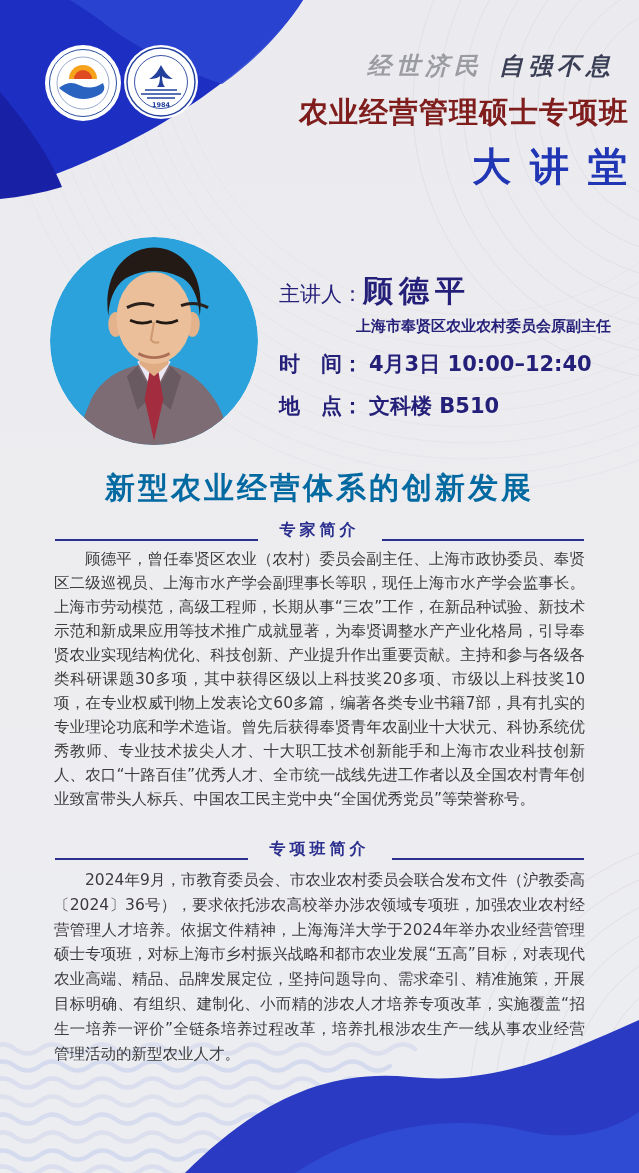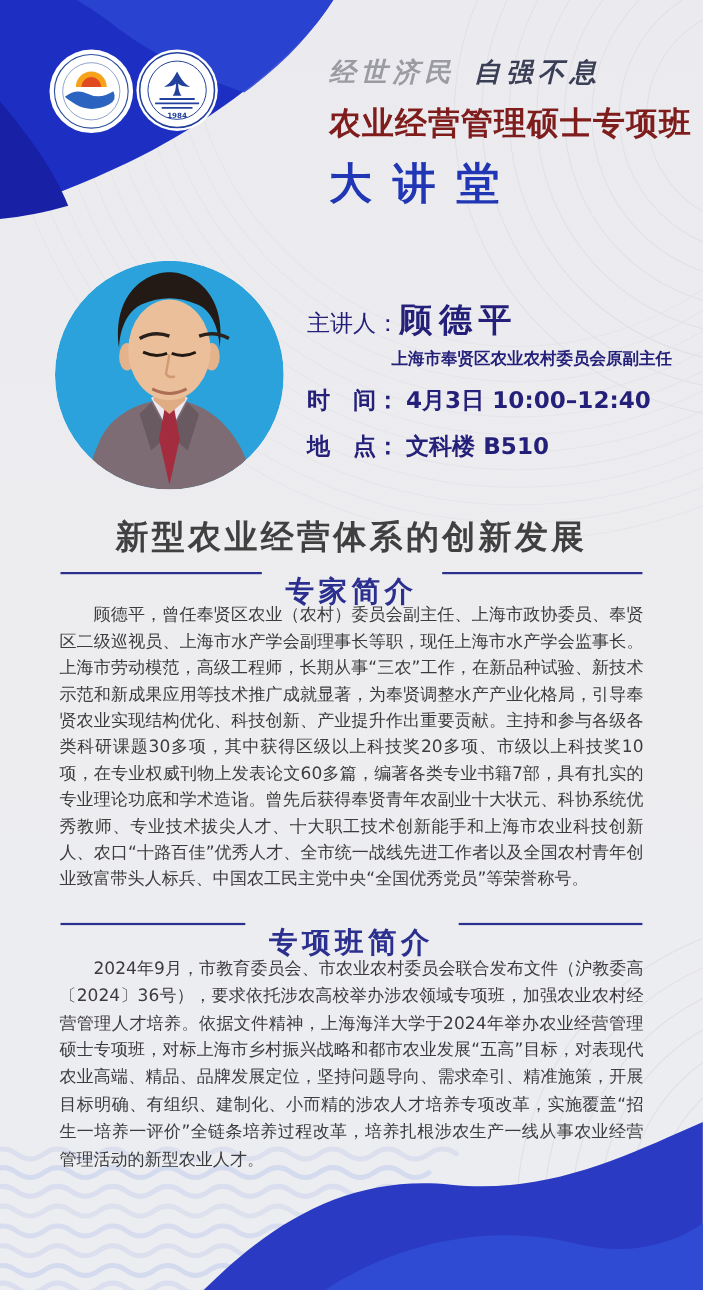--- a/index.html
+++ b/index.html
@@ -7,44 +7,44 @@
     width:639px;height:1173px;position:relative;overflow:hidden;
     background:linear-gradient(180deg,#ebebef 0%,#ededf0 55%,#ecedf1 100%);
     font-family:"DejaVu Sans","Liberation Sans",sans-serif;
   }
   svg{display:block;}
   .bg-deco{position:absolute;inset:0;pointer-events:none;}
 
   
   .header-blob{position:absolute;top:0;left:0;}
   .logos{position:absolute;top:41px;left:41px;}
-  .header-text{position:absolute;top:50px;right:10px;}
+  .header-text{position:absolute;top:50px;right:10px;text-align:right;}
   .motto{font-family:"DejaVu Serif","Liberation Serif",serif;font-style:italic;font-weight:bold;
          font-size:24px;letter-spacing:5px;margin-right:14px;white-space:nowrap;}
   .motto .m-gray{color:#9b9ba2;}
   .motto .m-navy{color:#3a3f55;margin-left:16px;}
   .program-title{margin-top:11px;font-size:29px;font-weight:bold;color:#7f1d1d;letter-spacing:1px;white-space:nowrap;}
   .hall{margin-top:7px;font-family:"DejaVu Serif","Liberation Serif",serif;font-weight:bold;
         font-size:39px;color:#2136b5;letter-spacing:19px;margin-right:-17px;white-space:nowrap;}
 
   
   .photo-wrap{position:absolute;left:50px;top:237px;width:208px;height:208px;border-radius:50%;overflow:hidden;}
   .speaker-info{position:absolute;left:279px;top:271px;color:#241f78;}
   .speaker-row{display:flex;align-items:baseline;white-space:nowrap;}
   .speaker-label{font-size:21px;font-weight:normal;}
   .speaker-name{font-size:30px;font-weight:bold;letter-spacing:6px;margin-left:0;}
   .affiliation{margin:5px 0 0 77px;font-size:15px;font-weight:bold;white-space:nowrap;}
   .info-row{margin-top:14px;font-size:21px;font-weight:bold;white-space:nowrap;}
   .info-row .value{margin-left:6px;}
 
   
   .lecture-title{position:absolute;top:468px;left:0;width:639px;text-align:center;
-                 font-size:30px;font-weight:bold;color:#404040;letter-spacing:3px;}
-  .section-heading{position:absolute;left:55px;width:529px;display:flex;align-items:flex-start;
-                   color:#2b2f8e;font-weight:bold;font-size:26px;letter-spacing:4px;}
+                 font-size:30px;font-weight:bold;color:#0369a1;letter-spacing:3px;}
+  .section-heading{position:absolute;left:55px;width:529px;display:flex;align-items:flex-end;
+                   color:#2b2f8e;font-weight:bold;font-size:16px;letter-spacing:4px;}
   .section-heading .line{flex:1;border-top:2px solid #2b2f8e;}
   .section-heading .hd{margin:0 22px;white-space:nowrap;}
   .heading-expert{top:520px;}
   .heading-program{top:839px;}
   .body-text{position:absolute;left:54px;width:531px;font-size:15.5px;color:#3c3c3e;
              text-align:justify;text-indent:2em;}
   .body-expert{top:547px;line-height:24px;}
   .body-program{top:868px;line-height:24.8px;}
 </style>
 </head>

